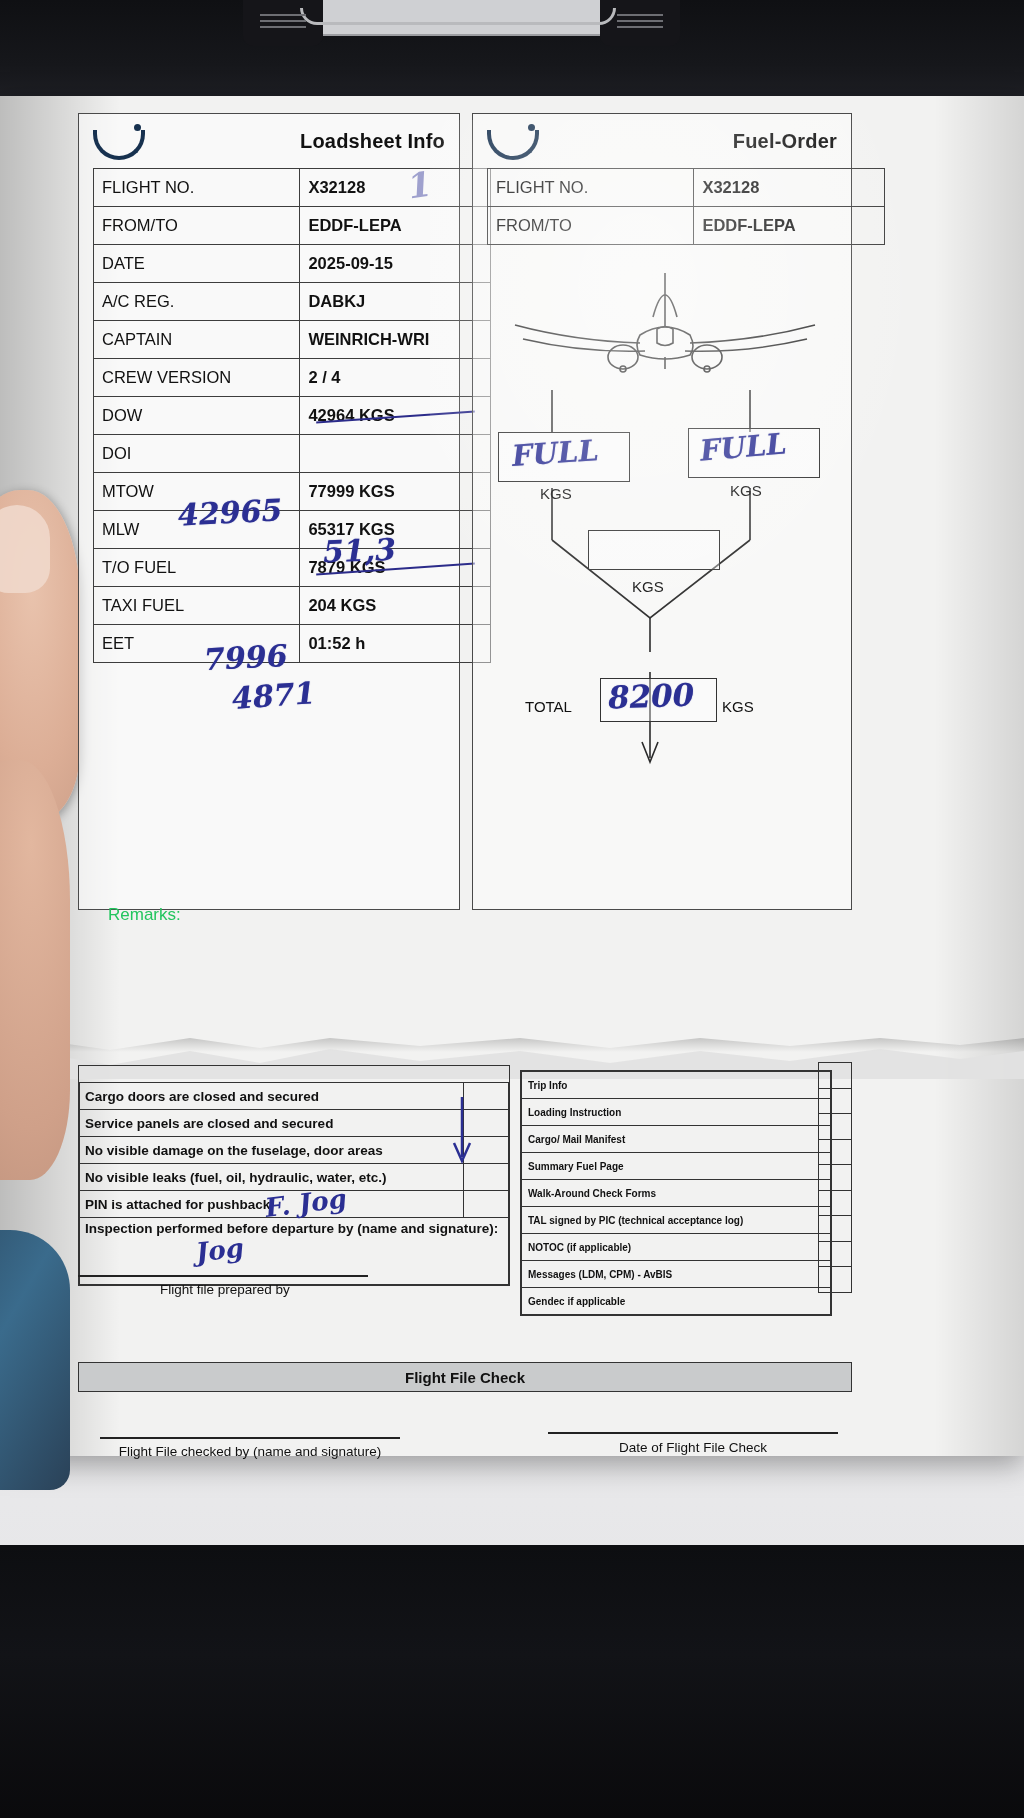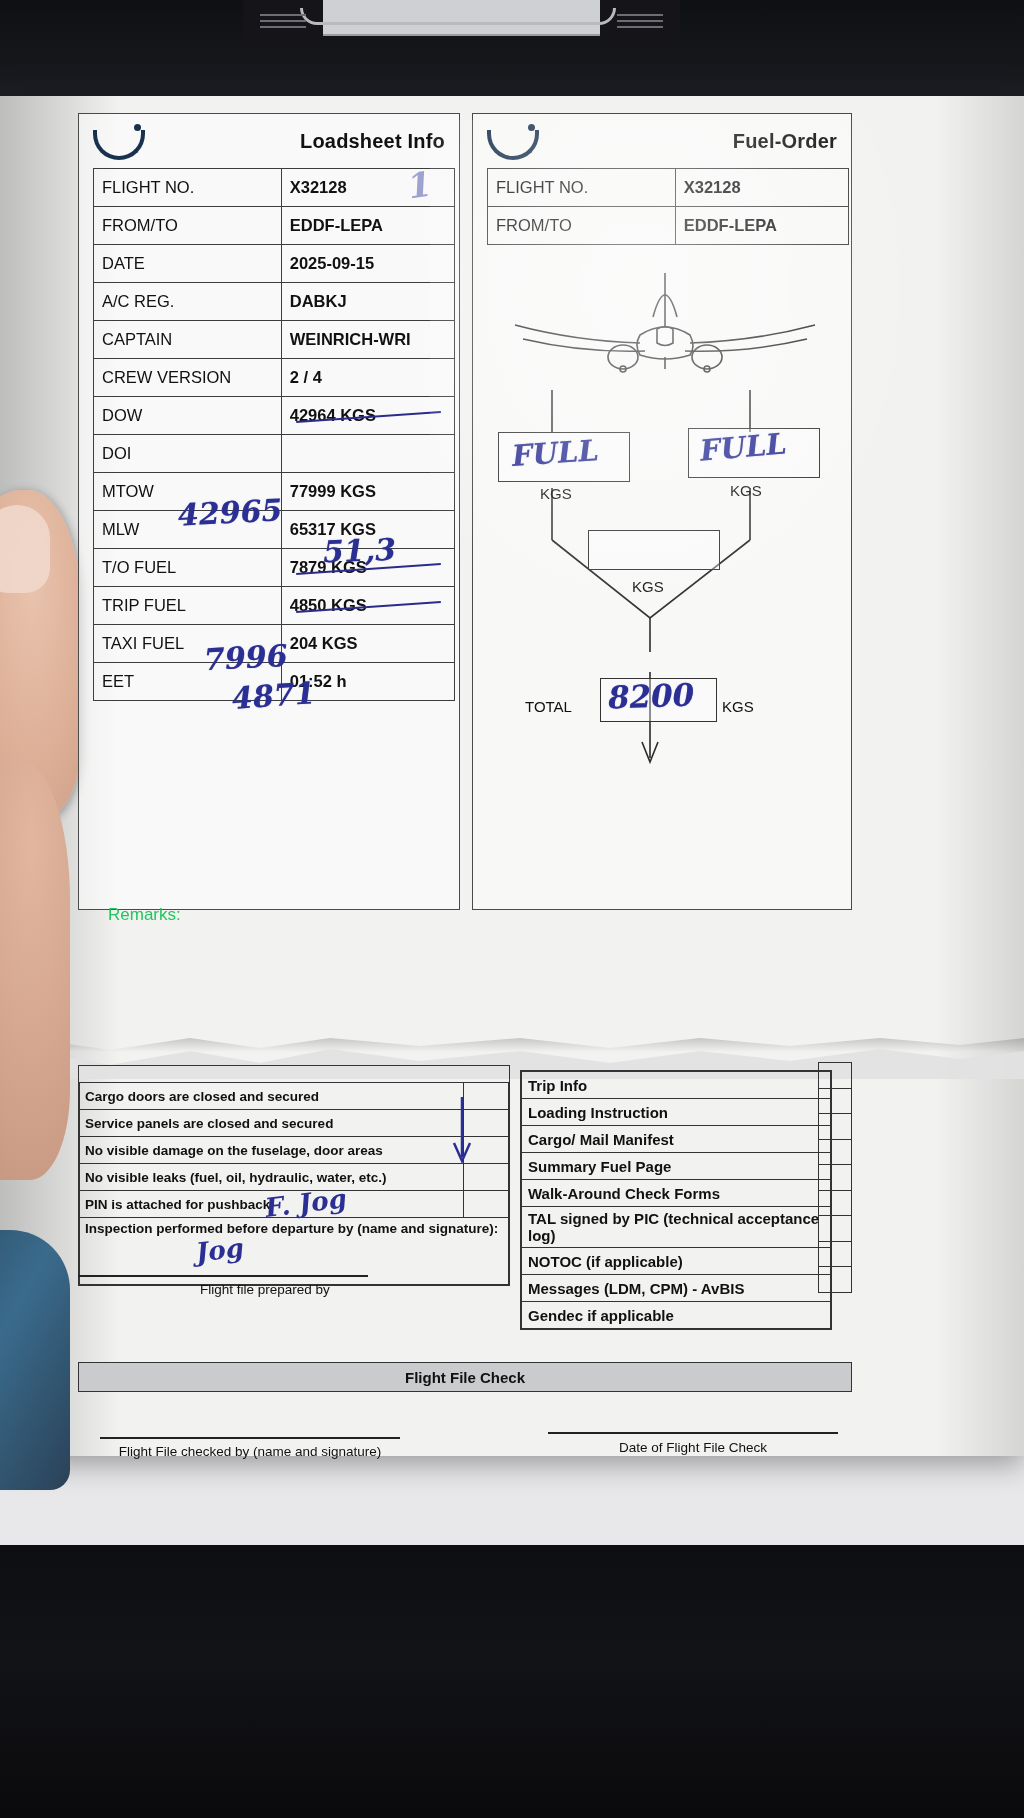--- a/index.html
+++ b/index.html
@@ -62,21 +62,21 @@
   
   .card-left{left:78px;top:113px;width:380px;height:795px;border:1.5px solid #4a4a4a;background:rgba(255,255,255,.55);}
   .card-right{left:472px;top:113px;width:378px;height:795px;border:1.5px solid #4a4a4a;background:rgba(255,255,255,.45);}
 
   .card-head{display:flex;align-items:center;justify-content:space-between;padding:10px 14px 4px 14px;}
   .card-title{font-size:20px;font-weight:bold;letter-spacing:.2px;}
   .smile{width:48px;height:34px;position:relative;}
   .smile .arc{position:absolute;left:0;top:6px;width:44px;height:26px;border:4px solid #17314f;border-top:none;border-radius:0 0 40px 40px;}
   .smile .dot{position:absolute;right:0px;top:0px;width:7px;height:7px;background:#17314f;border-radius:50%;}
 
-  table.info{width:362px;margin:6px 14px 12px 14px;}
+  table.info{width:398px;margin:6px 14px 12px 14px;}
   table.info td{border:1.2px solid #3d3d3d;height:37px;font-size:16.5px;padding:0 8px;}
   table.info td.k{width:52%;}
   table.info td.v{font-weight:bold;}
   .strike{position:relative;}
   .strike .st{position:absolute;left:8%;right:8%;top:50%;height:2px;background:#2b2b8a;transform:rotate(-4deg);}
   .ink-over{position:absolute;color:#2b2f93;font-family:"DejaVu Serif",serif;font-weight:bold;font-style:italic;
     text-shadow:0 0 1px rgba(43,47,147,.5);}
 
   .remarks{position:absolute;left:108px;top:905px;font-size:17px;color:#22c55e;}
 
@@ -87,21 +87,21 @@
   .total-lbl{position:absolute;font-size:15px;color:#111;}
 
   
   .chk{position:absolute;left:78px;top:1065px;width:430px;border:1.4px solid #333;}
   .chk table{width:100%;margin-top:16px;}
   .chk td{border:1.2px solid #333;font-size:13.5px;font-weight:bold;padding:3px 5px;height:20px;color:#111;}
   .chk td.box{width:34px;}
 
   .docs{position:absolute;left:520px;top:1070px;width:310px;border:1.4px solid #333;}
   .docs table{width:100%;}
-  .docs td{border:1.2px solid #333;font-size:15px;font-weight:bold;padding:3px 6px;height:20px;color:#111;}
+  .docs td{border:1.2px solid #333;font-size:10px;font-weight:bold;padding:3px 6px;height:20px;color:#111;}
 
   .tickboxes{position:absolute;left:818px;top:1062px;width:34px;}
   .tickboxes div{height:24.5px;border:1.3px solid #333;border-bottom:none;}
   .tickboxes div:last-child{border-bottom:1.3px solid #333;}
 
   .sigline{position:absolute;height:1.6px;background:#222;}
   .sigcap{position:absolute;font-size:13.5px;color:#111;}
 
   .ffc-bar{position:absolute;left:78px;top:1362px;width:772px;height:28px;background:#c9cbcc;border:1.4px solid #333;
     display:flex;align-items:center;justify-content:center;font-size:15px;font-weight:bold;color:#111;}
@@ -194,24 +194,20 @@
             <td class="k">MTOW</td>
             <td class="v">77999 KGS</td>
           </tr>
           <tr>
             <td class="k">MLW</td>
             <td class="v">65317 KGS</td>
           </tr>
           <tr>
             <td class="k">T/O FUEL</td>
             <td class="v strike">7879 KGS<span class="st"></span></td>
-          </tr>
-          <tr>
-            <td class="k">TRIP FUEL</td>
-            <td class="v strike">4850 KGS<span class="st"></span></td>
           </tr>
           <tr>
             <td class="k">TAXI FUEL</td>
             <td class="v">204 KGS</td>
           </tr>
           <tr>
             <td class="k">EET</td>
             <td class="v">01:52 h</td>
           </tr>
         </tbody>
@@ -321,21 +317,21 @@
             <td colspan="2" style="height: 60px; vertical-align: top;">Inspection performed before departure by (name and signature):</td>
           </tr>
         </tbody>
     </table>
   </div>
 
   <div class="ink-sig" style="left:265px;top:1188px;font-size:26px;transform:rotate(-7deg);">F. Jog</div>
   <div class="ink-sig" style="left:196px;top:1235px;font-size:26px;transform:rotate(-6deg);">Jog</div>
 
   <div class="sigline" style="left:78px;top:1275px;width:290px;"></div>
-  <div class="sigcap" style="left:160px;top:1282px;margin-left:40px;">Flight file prepared by</div>
+  <div class="sigcap" style="left:160px;top:1282px;">Flight file prepared by</div>
 
   <svg style="position:absolute;left:440px;top:1095px;width:60px;height:80px;">
     <g stroke="#2b2f93" stroke-width="2.5" fill="none">
       <line x1="22" y1="2" x2="22" y2="62"></line>
       <path d="M14 48 L22 66 L30 48"></path>
     </g>
   </svg>
 
   <div class="docs">
     <table>

